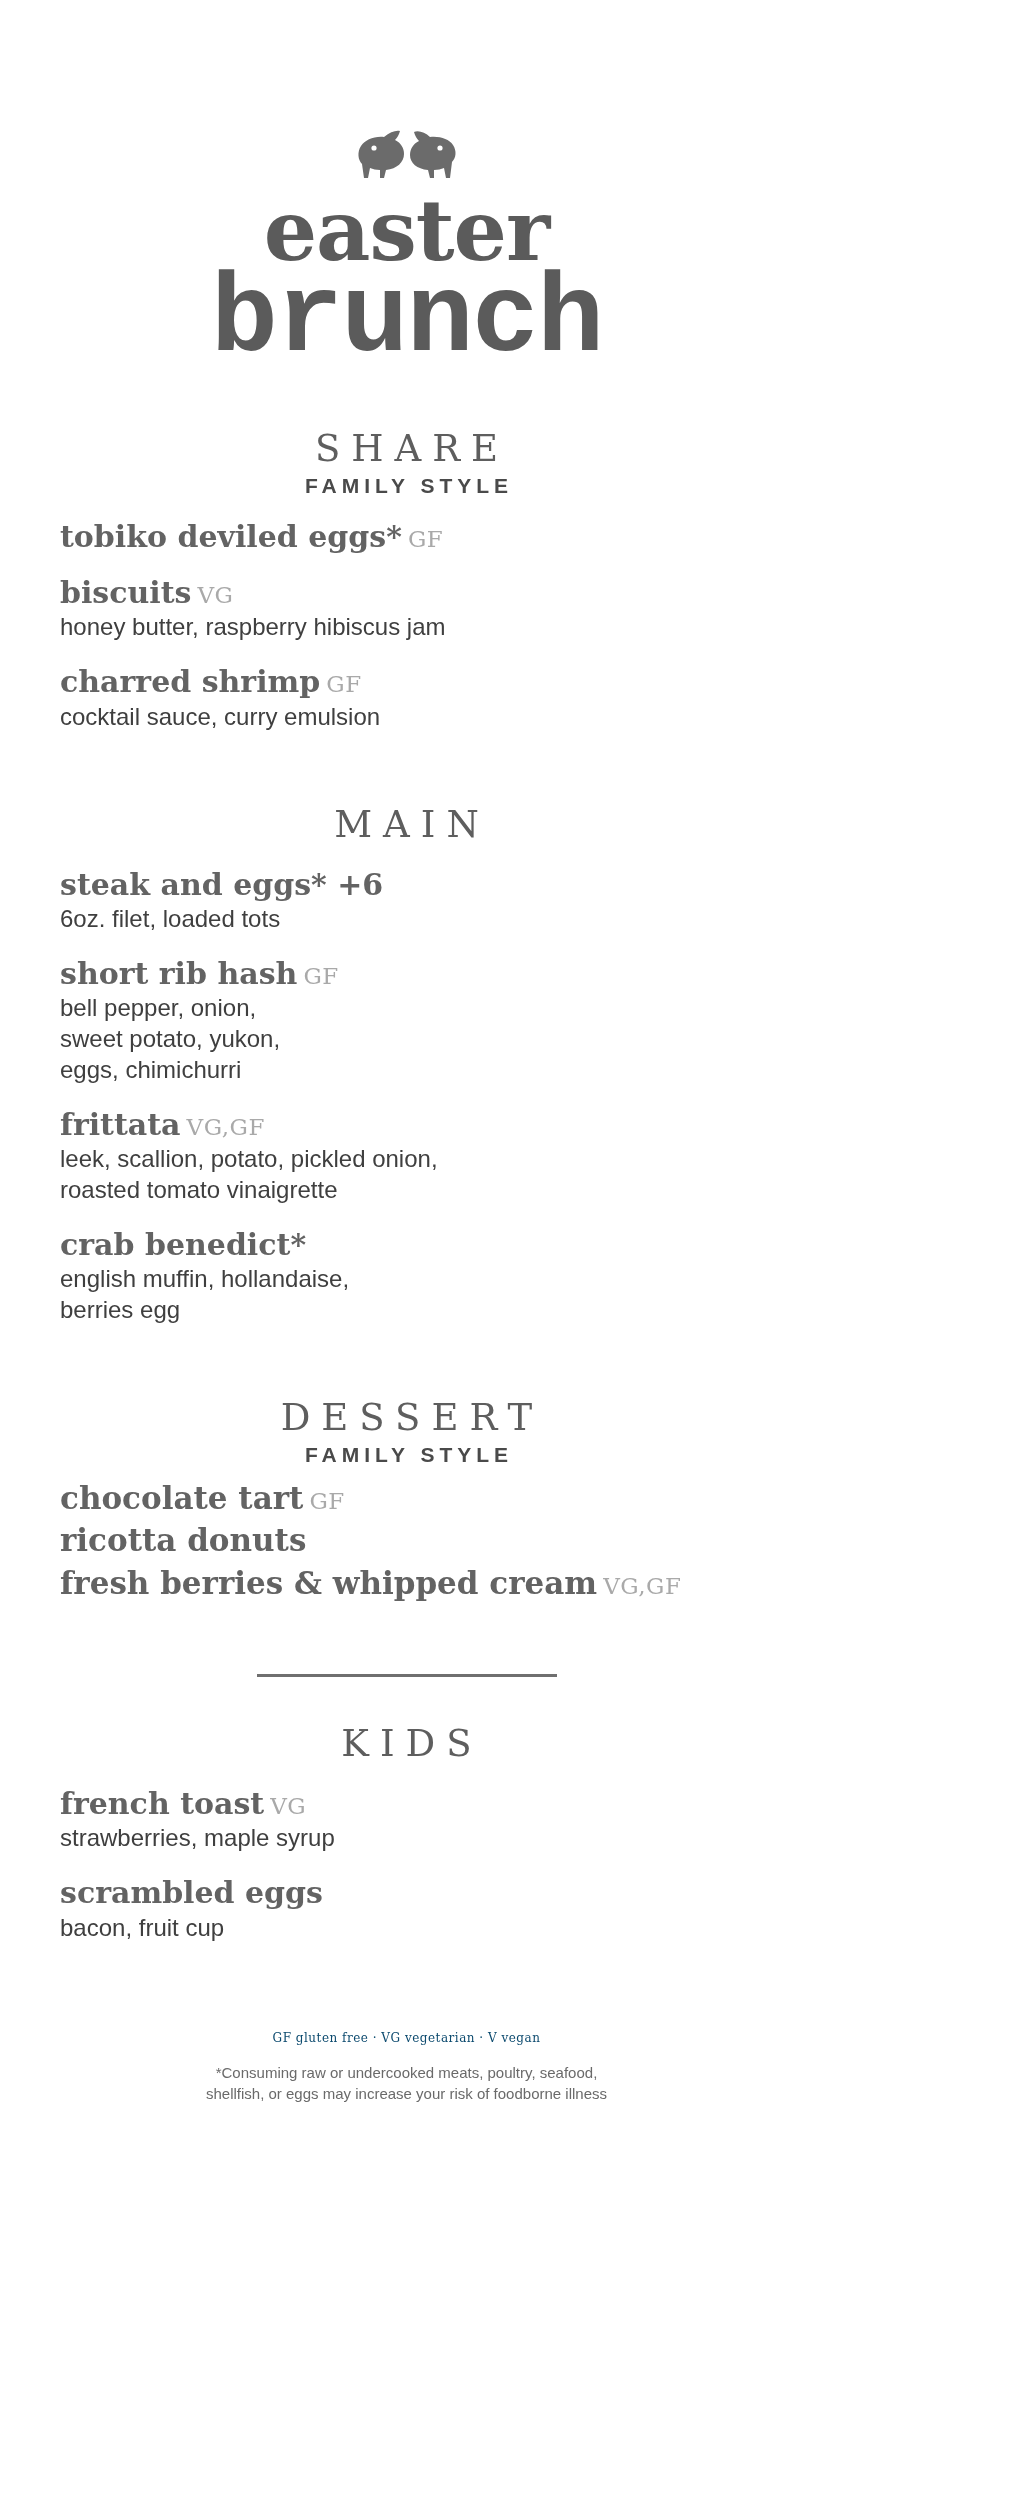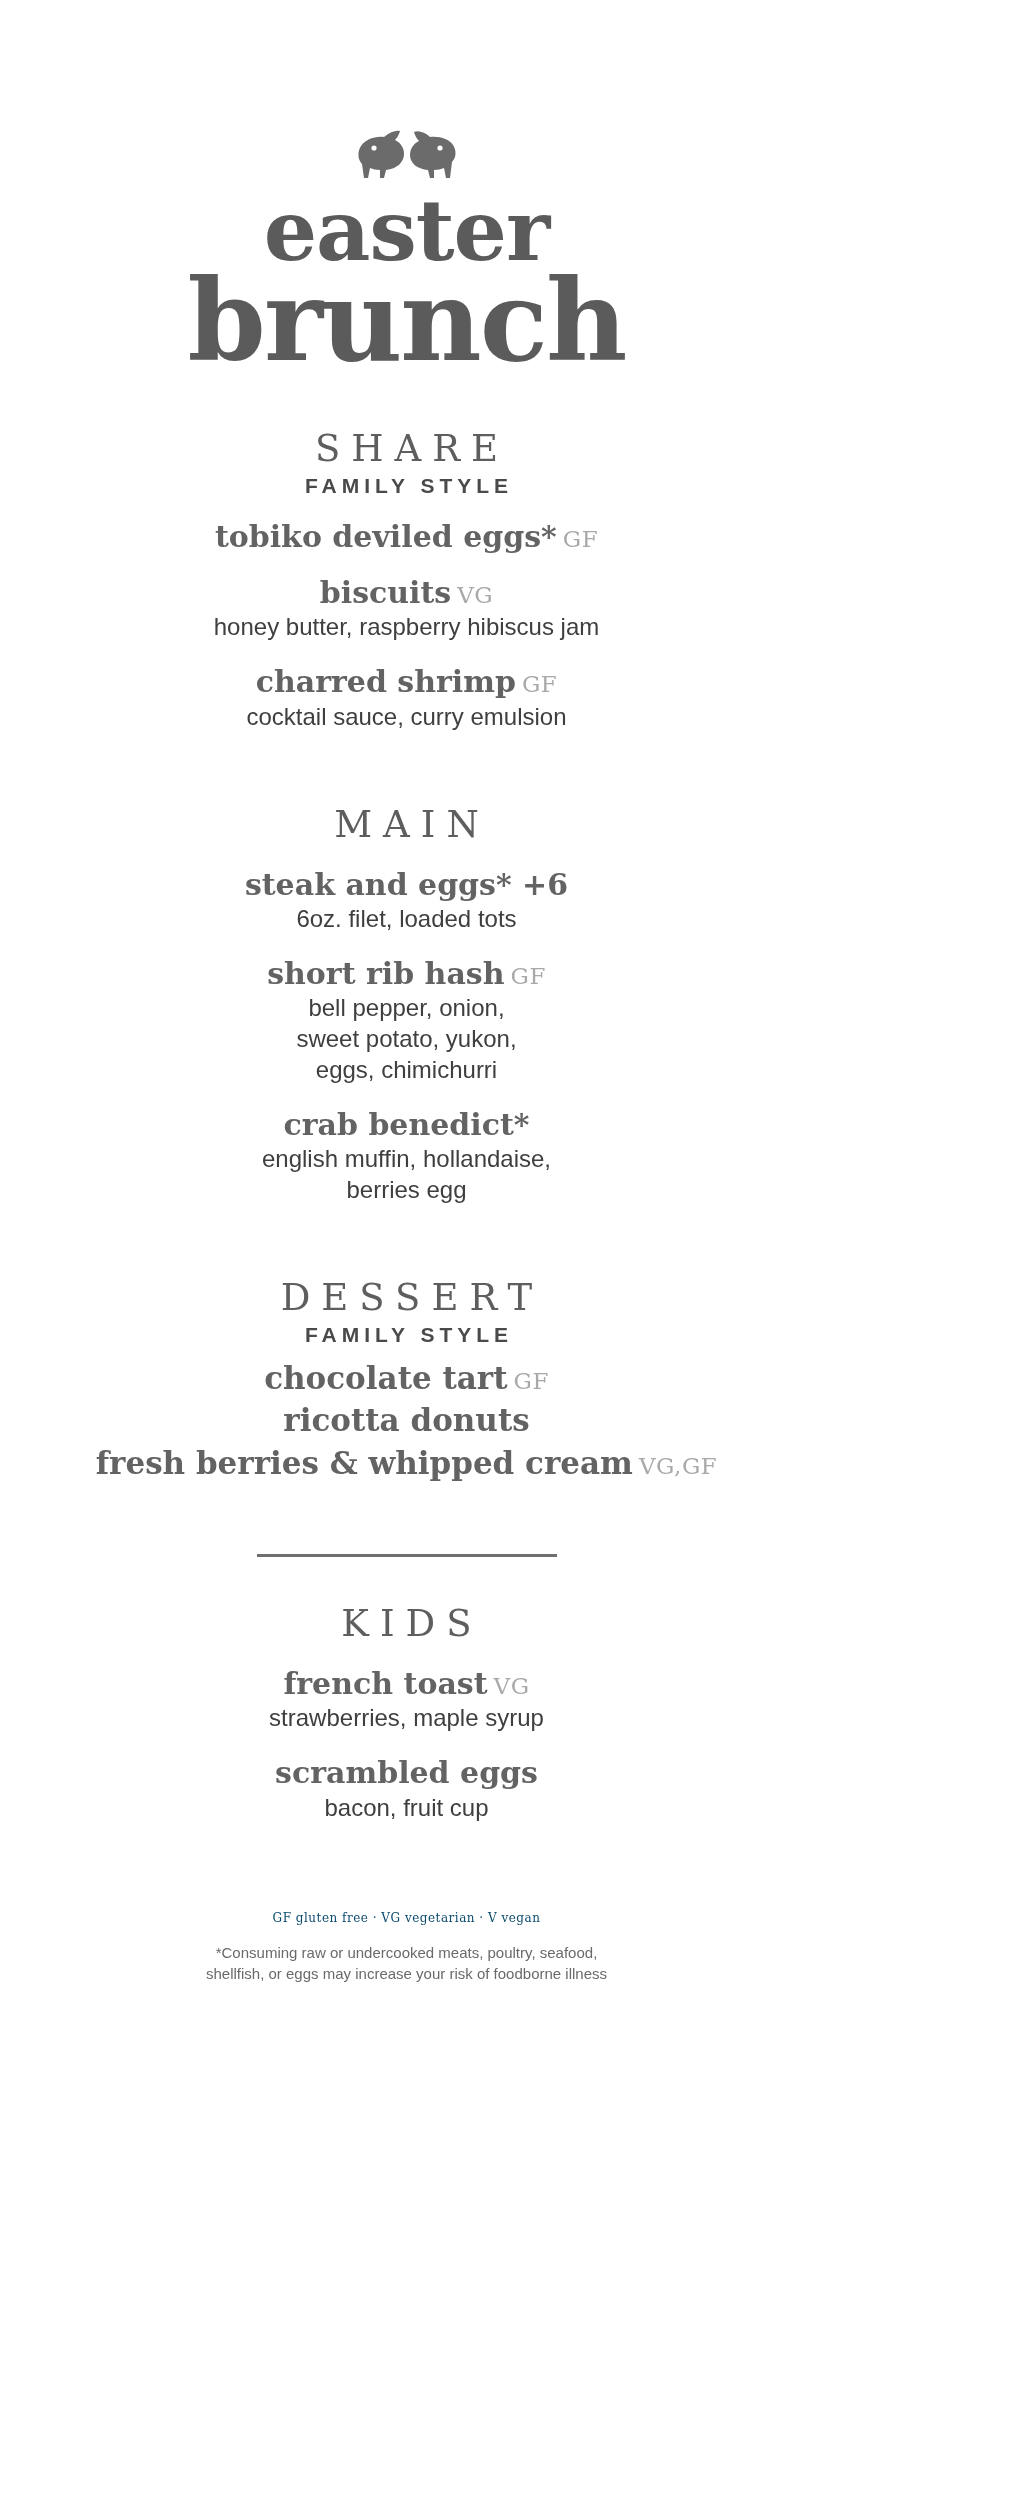--- a/index.html
+++ b/index.html
@@ -40,20 +40,21 @@
     line-height: 0.92;
     margin-bottom: 55px;
   }
   .title-line1 {
     font-size: 84px;
     letter-spacing: -1px;
   }
   .title-line2 {
     font-size: 112px;
     letter-spacing: -2px;
+    font-family: Liberation Mono, monospace;
   }
 
   
   .section {
     width: 100%;
     text-align: center;
     margin-bottom: 18px;
   }
   .section-title {
     font-family: "DejaVu Serif", "Liberation Serif", serif;
@@ -70,21 +71,21 @@
     letter-spacing: 5px;
     color: #4a4a4a;
     text-indent: 5px;
     margin-bottom: 14px;
   }
   .section-gap-top { margin-top: 52px; }
 
   
   .item {
     margin-top: 22px;
-    text-align: center;
+    text-align: left;
   }
   .item:first-of-type { margin-top: 10px; }
   .item-name {
     font-family: "DejaVu Serif", "Liberation Serif", serif;
     font-weight: bold;
     font-size: 30px;
     color: #636363;
     line-height: 1.12;
   }
   .tag {
@@ -184,20 +185,25 @@
       <div class="item-name"><span>steak and eggs* +6</span></div>
       <div class="item-desc">6oz. filet, loaded tots</div>
     </div>
     <div class="item">
       <div class="item-name"><span>short rib hash</span><span class="tag">GF</span></div>
       <div class="item-desc">bell pepper, onion,
 sweet potato, yukon,
 eggs, chimichurri</div>
     </div>
     <div class="item">
+      <div class="item-name"><span>frittata</span><span class="tag">VG,GF</span></div>
+      <div class="item-desc">leek, scallion, potato, pickled onion,
+roasted tomato vinaigrette</div>
+    </div>
+    <div class="item">
       <div class="item-name"><span>crab benedict*</span></div>
       <div class="item-desc">english muffin, hollandaise,
 berries egg</div>
     </div>
   </div>
 
   <div class="section section-gap-top tight dessert-big">
     <div class="section-title">DESSERT</div>
     <div class="section-sub">FAMILY STYLE</div>
 

